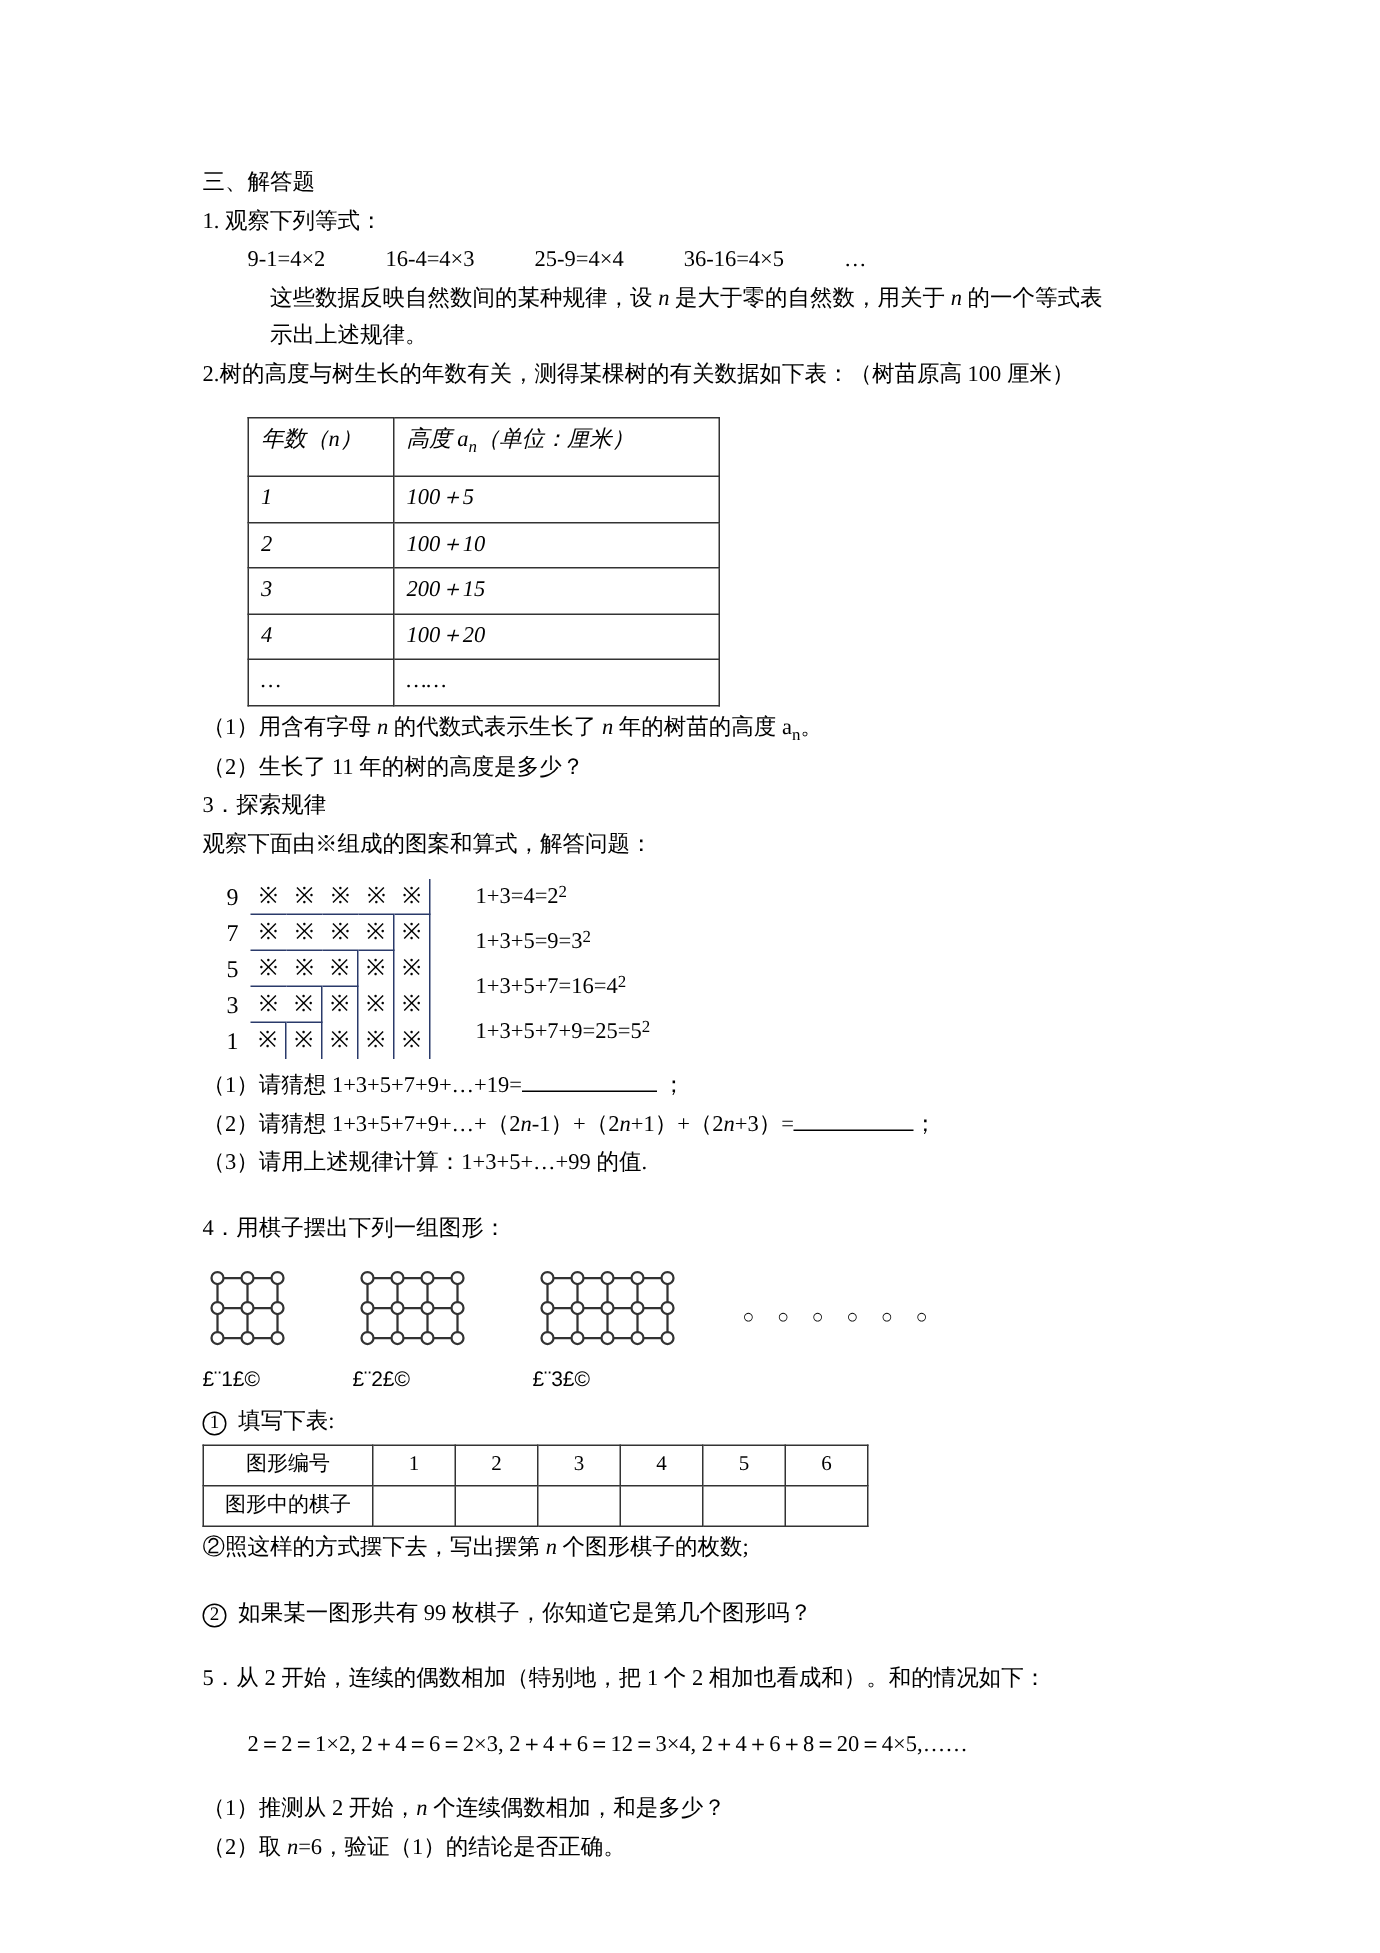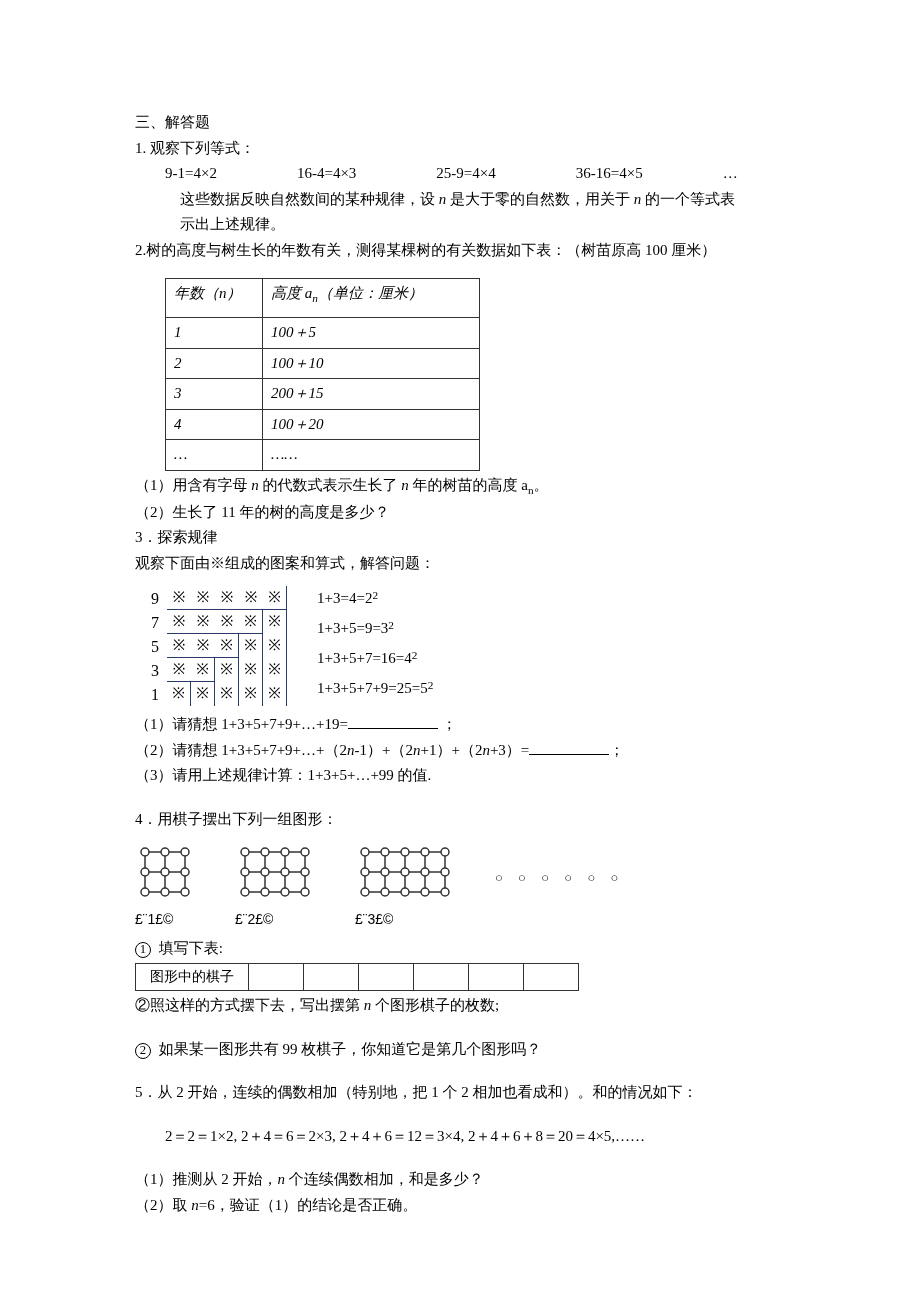--- a/index.html
+++ b/index.html
@@ -10,21 +10,21 @@
     background: #fff;
     margin: 0;
     padding: 110px 120px 60px 135px;
     width: 920px;
     box-sizing: border-box;
   }
   .italic { font-style: italic; font-family: "Times New Roman", serif; }
   .sub { vertical-align: sub; font-size: 0.75em; }
   .sup { vertical-align: super; font-size: 0.75em; }
   .indent { padding-left: 2em; }
-  .eq-row { display: flex; gap: 80px; padding-left: 2em; flex-wrap: wrap; }
+  .eq-row { display: flex; gap: 40px; padding-left: 2em; flex-wrap: wrap; }
   .eq-row span { white-space: nowrap; }
 
   table.tree {
     border-collapse: collapse;
     margin: 15px 0 2px 2em;
     font-style: italic;
   }
   table.tree td, table.tree th {
     border: 1px solid #333;
     padding: 2px 8px;
@@ -269,20 +269,29 @@
         <circle cx="90" cy="50" r="4"></circle>
     </svg>
     <div class="shape-label">£¨3£©</div>
   </div>
   <div class="dots" style="margin-bottom:18px">○ ○ ○ ○ ○ ○</div>
 </div>
 
 <div><span class="circled">1</span><span> 填写下表:</span></div>
 <table class="fill">
   <tbody>
+      <tr>
+    <td class="label">图形编号</td>
+    <td class="cell">1</td>
+    <td class="cell">2</td>
+    <td class="cell">3</td>
+    <td class="cell">4</td>
+    <td class="cell">5</td>
+    <td class="cell">6</td>
+  </tr>
   <tr>
     <td class="label">图形中的棋子</td>
     <td class="cell"></td>
     <td class="cell"></td>
     <td class="cell"></td>
     <td class="cell"></td>
     <td class="cell"></td>
     <td class="cell"></td>
   </tr>
 </tbody>

